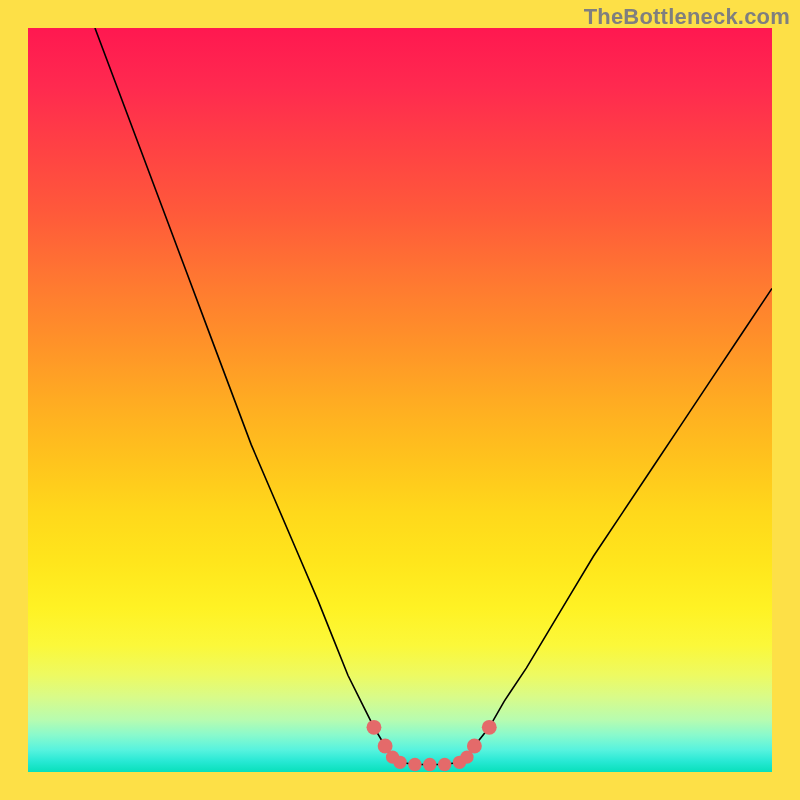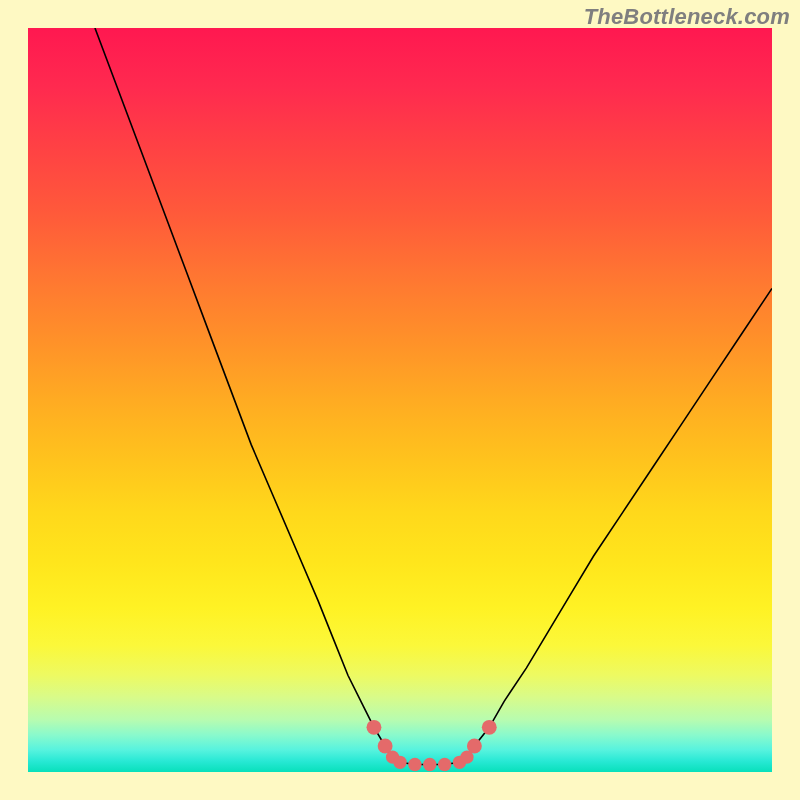--- a/index.html
+++ b/index.html
@@ -8,22 +8,21 @@
     width: 800px;
     height: 800px;
     overflow: hidden;
     background: #000;
     font-family: Arial, Helvetica, sans-serif;
   }
   .frame {
     position: relative;
     width: 800px;
     height: 800px;
-    background: #fef9c3;
-    font-style: italic;
+    background: #fde047;
   }
   .watermark {
     position: absolute;
     top: 4px;
     right: 10px;
     color: #7f7f7f;
     font-size: 22px;
     font-weight: 600;
     letter-spacing: 0.2px;
     z-index: 5;

